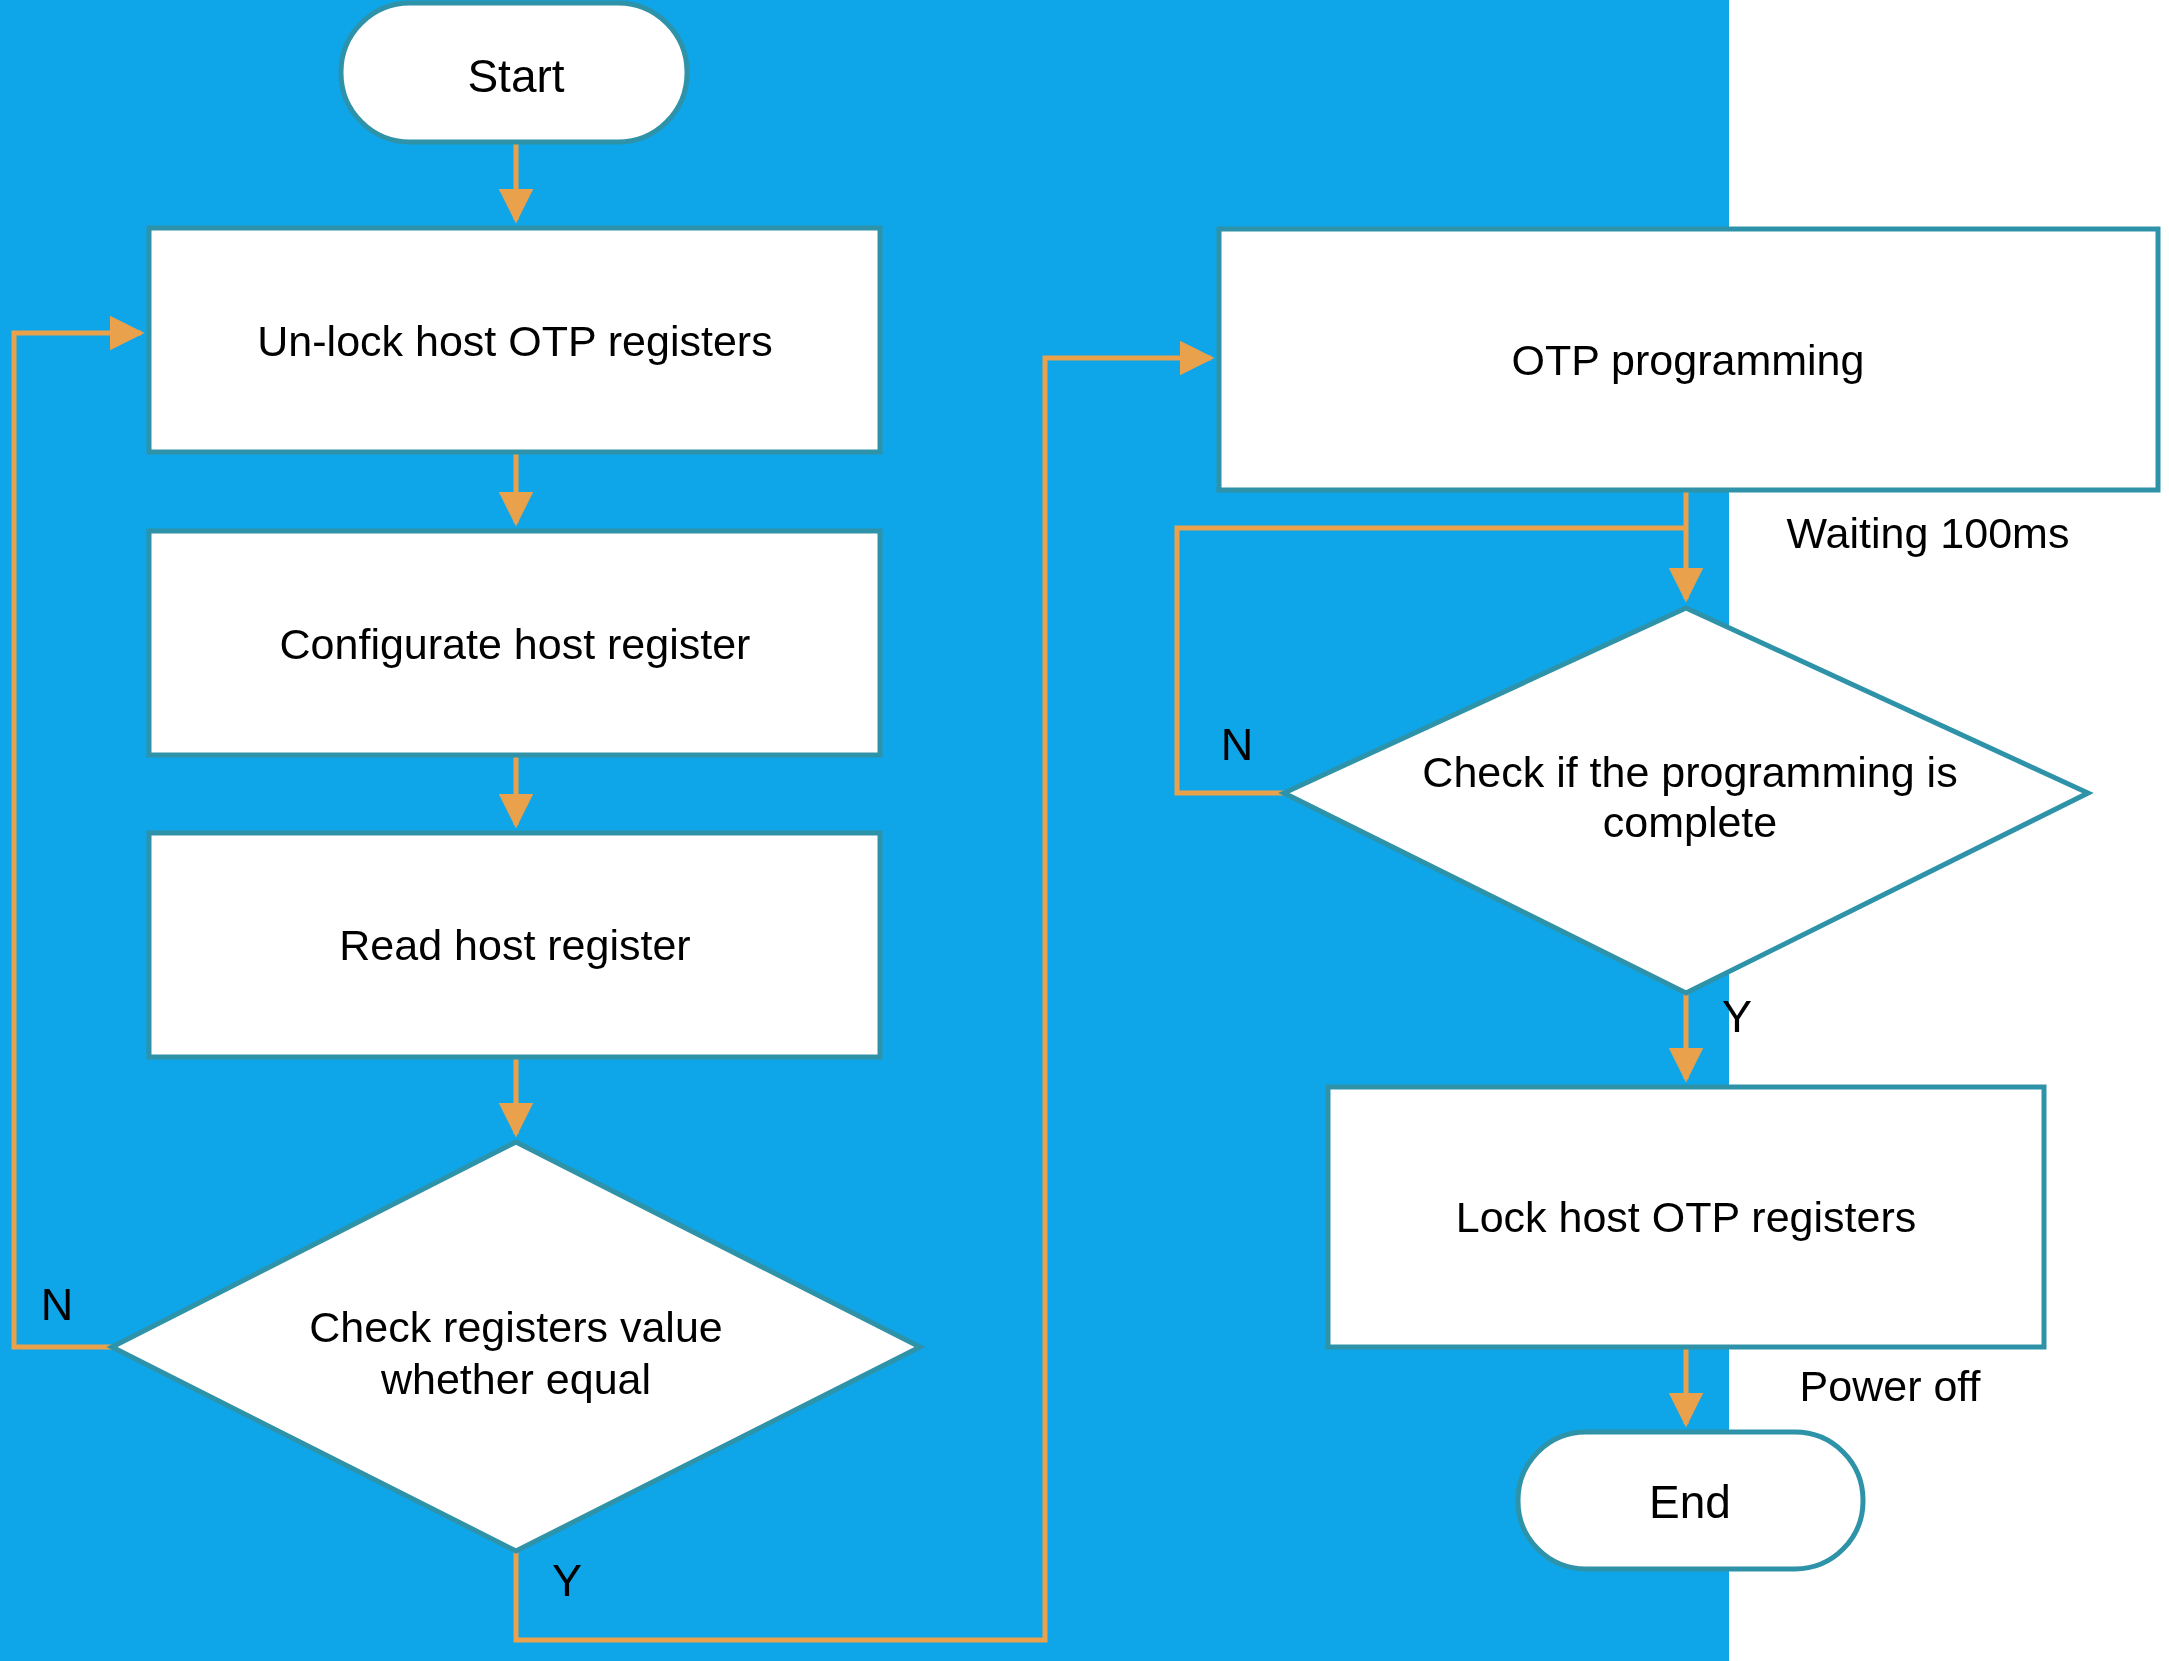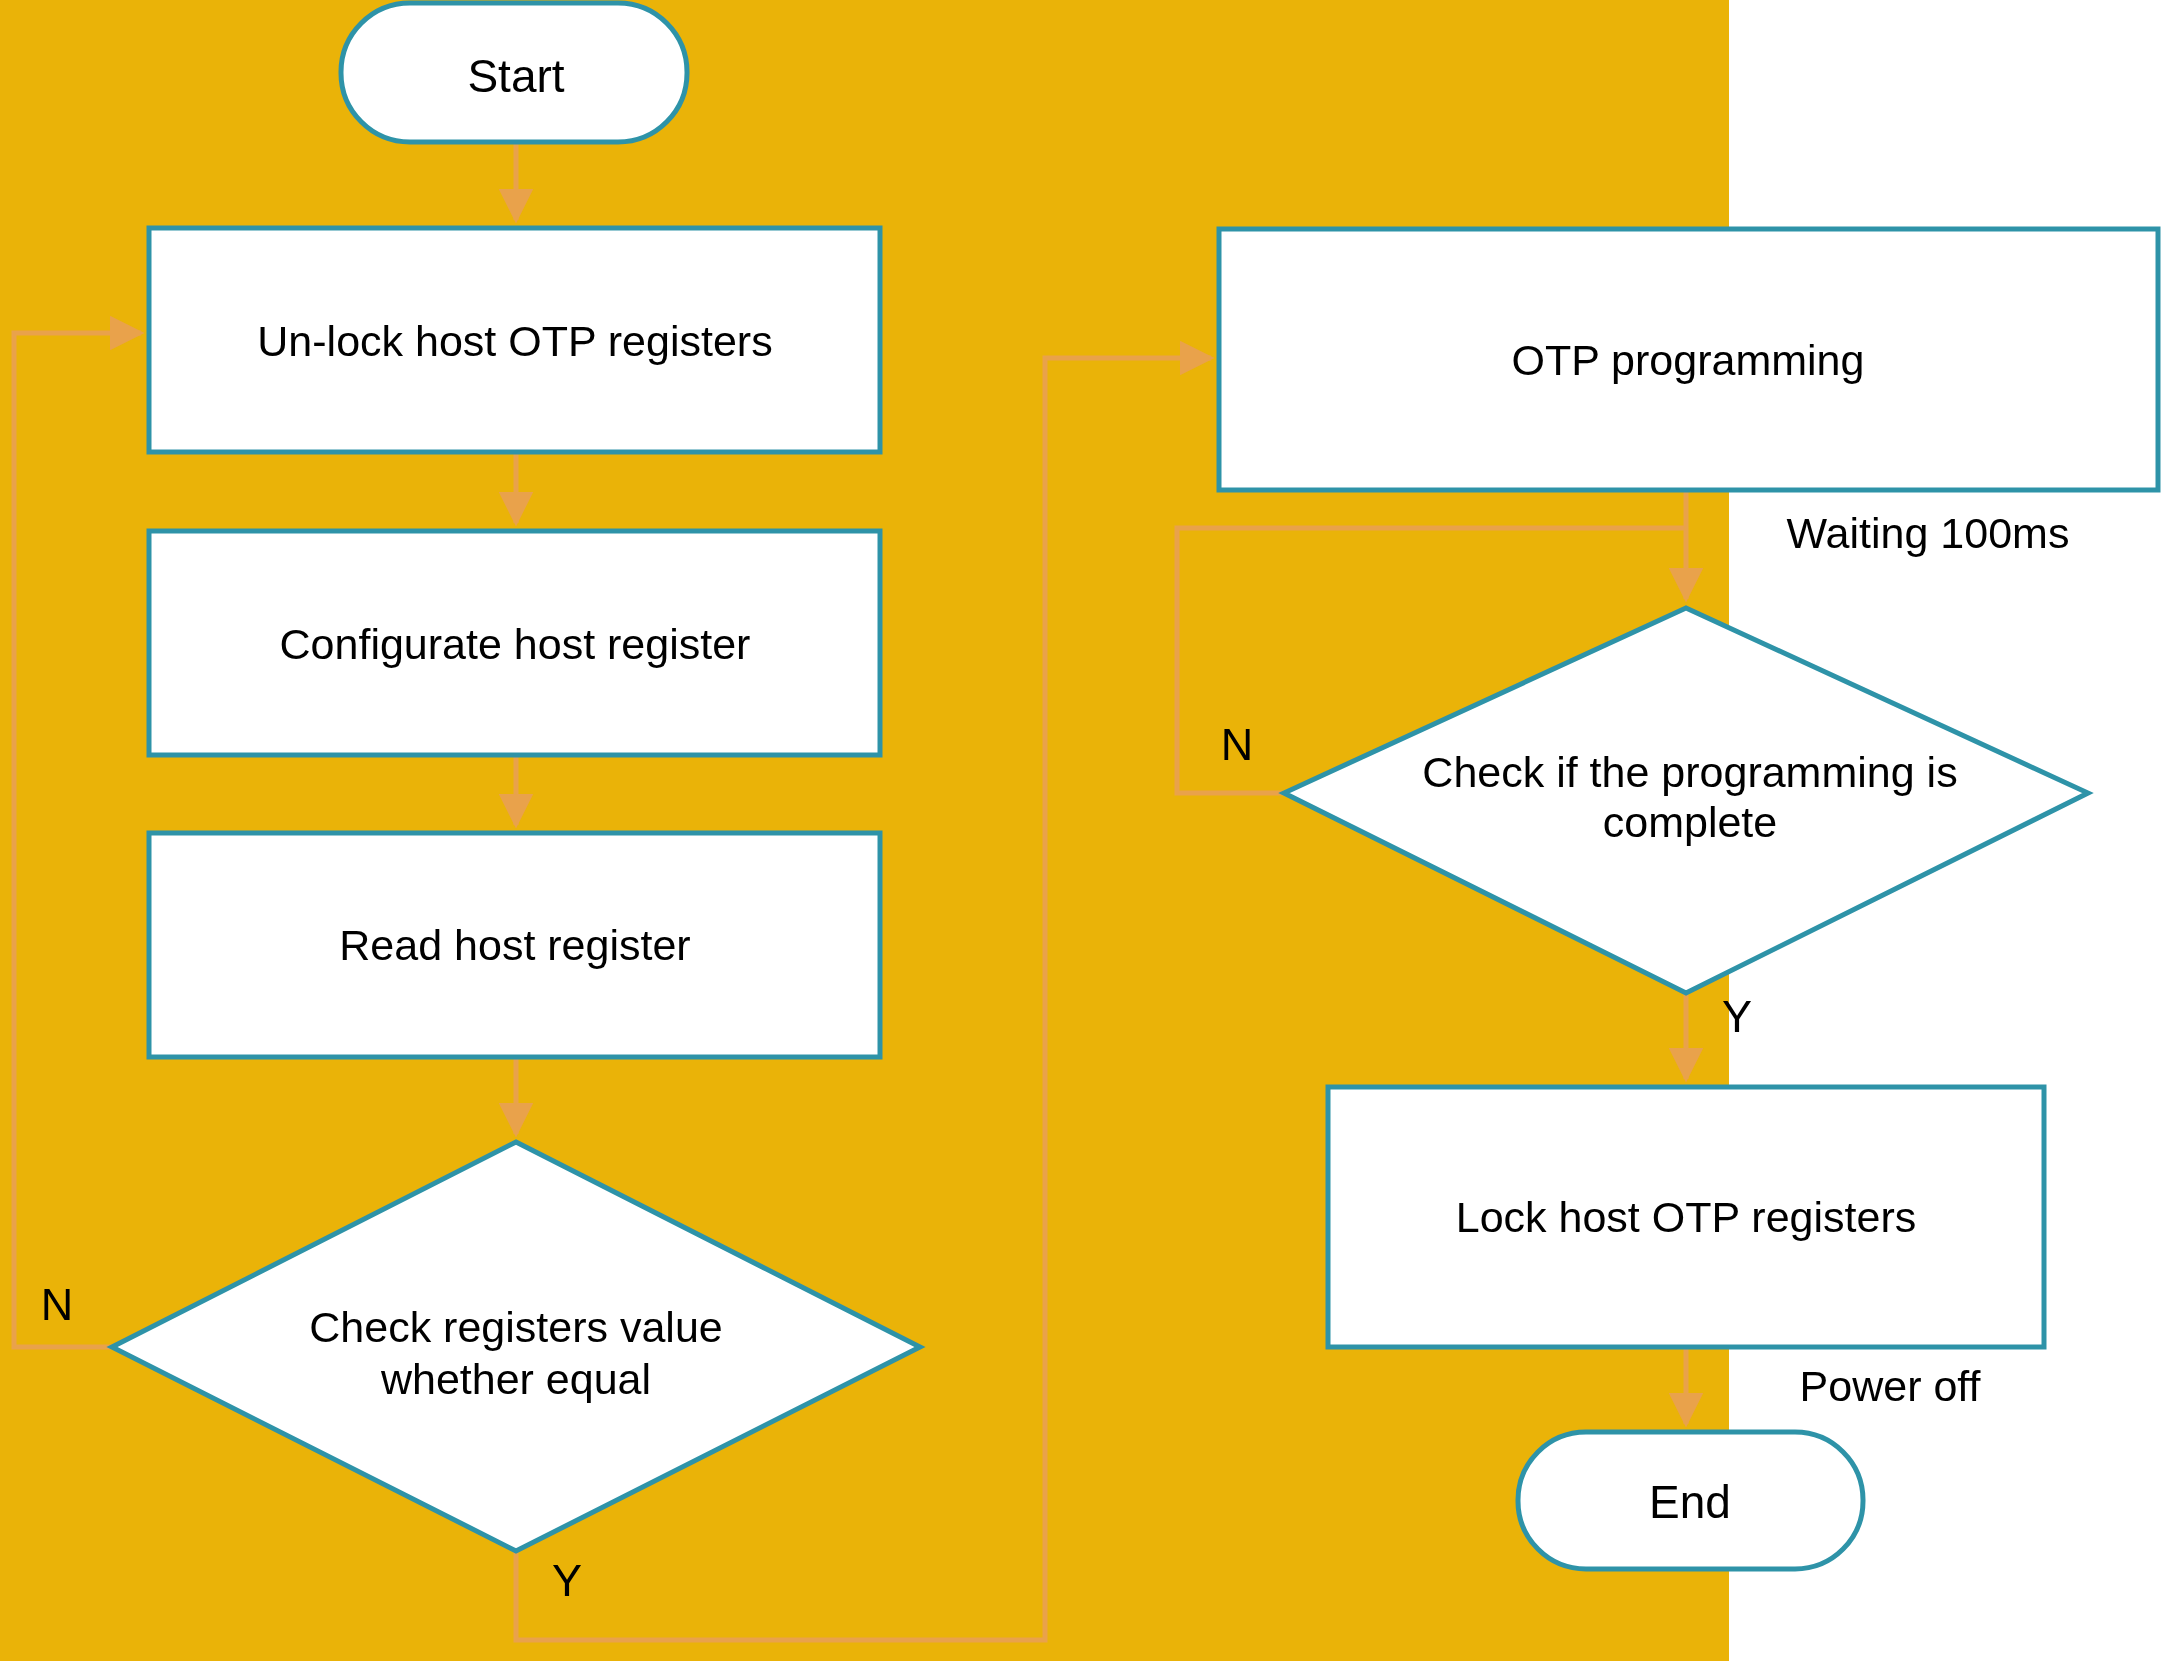--- a/index.html
+++ b/index.html
@@ -4,21 +4,21 @@
 <style>
   html, body {
     margin: 0;
     padding: 0;
     background: #ffffff;
   }
   .canvas {
     position: relative;
     width: 1729px;
     height: 1661px;
-    background: #eab308;
+    background: #0ea5e9;
     font-family: "Liberation Sans", sans-serif;
   }
   svg { display: block; }
   .node-shape {
     fill: #ffffff;
     stroke: #2E93A8;
     stroke-width: 5;
   }
   .edge {
     fill: none;

